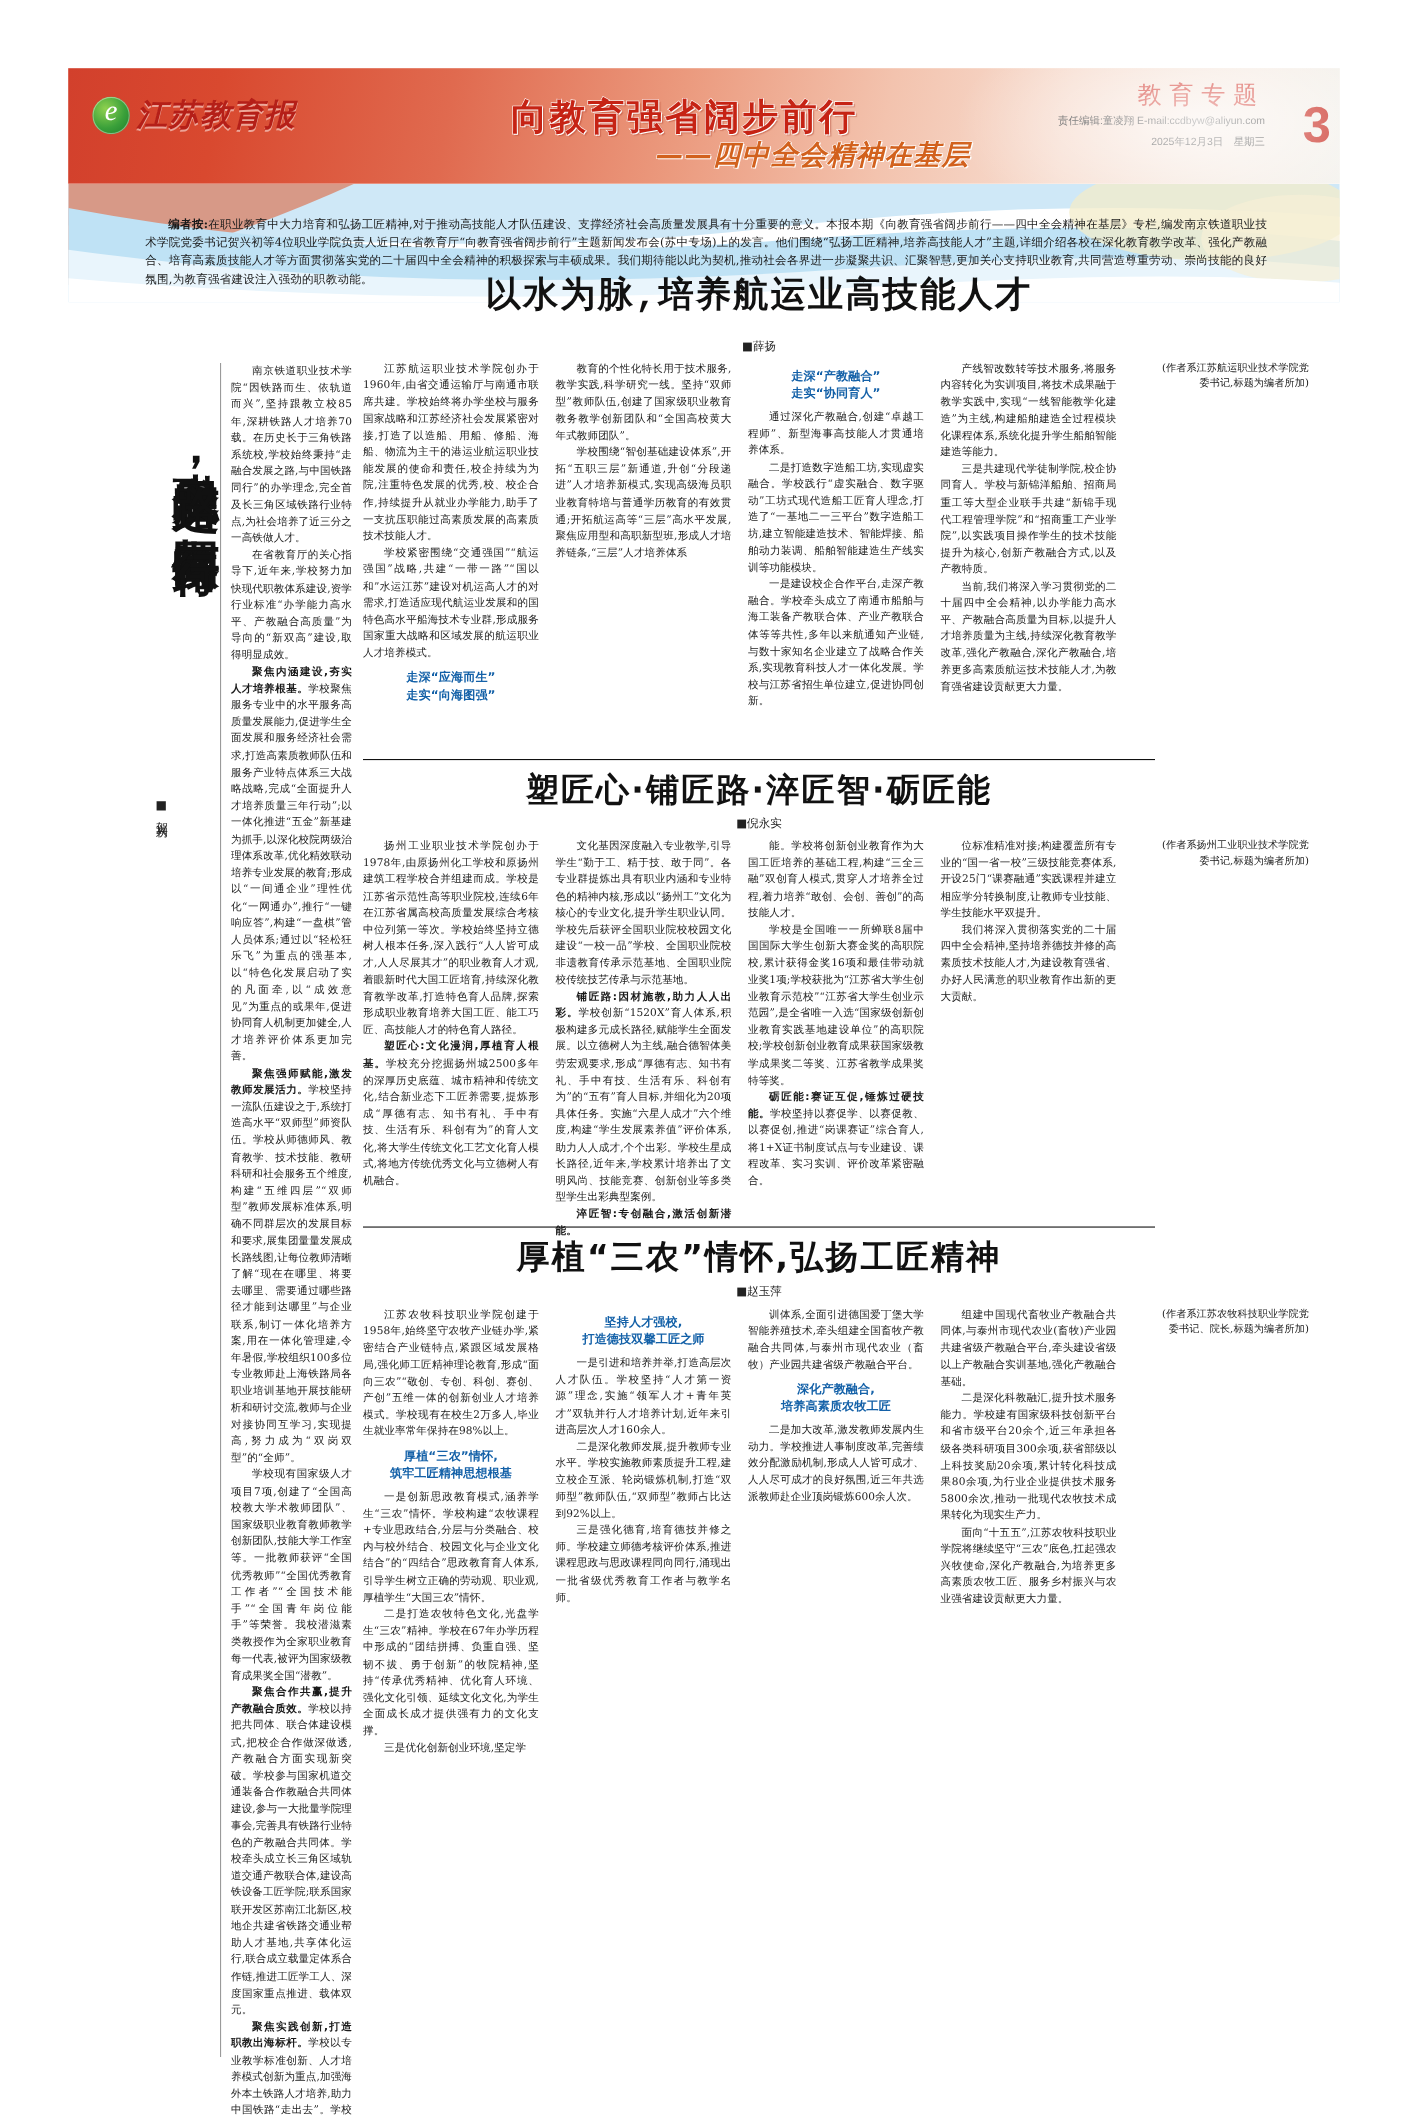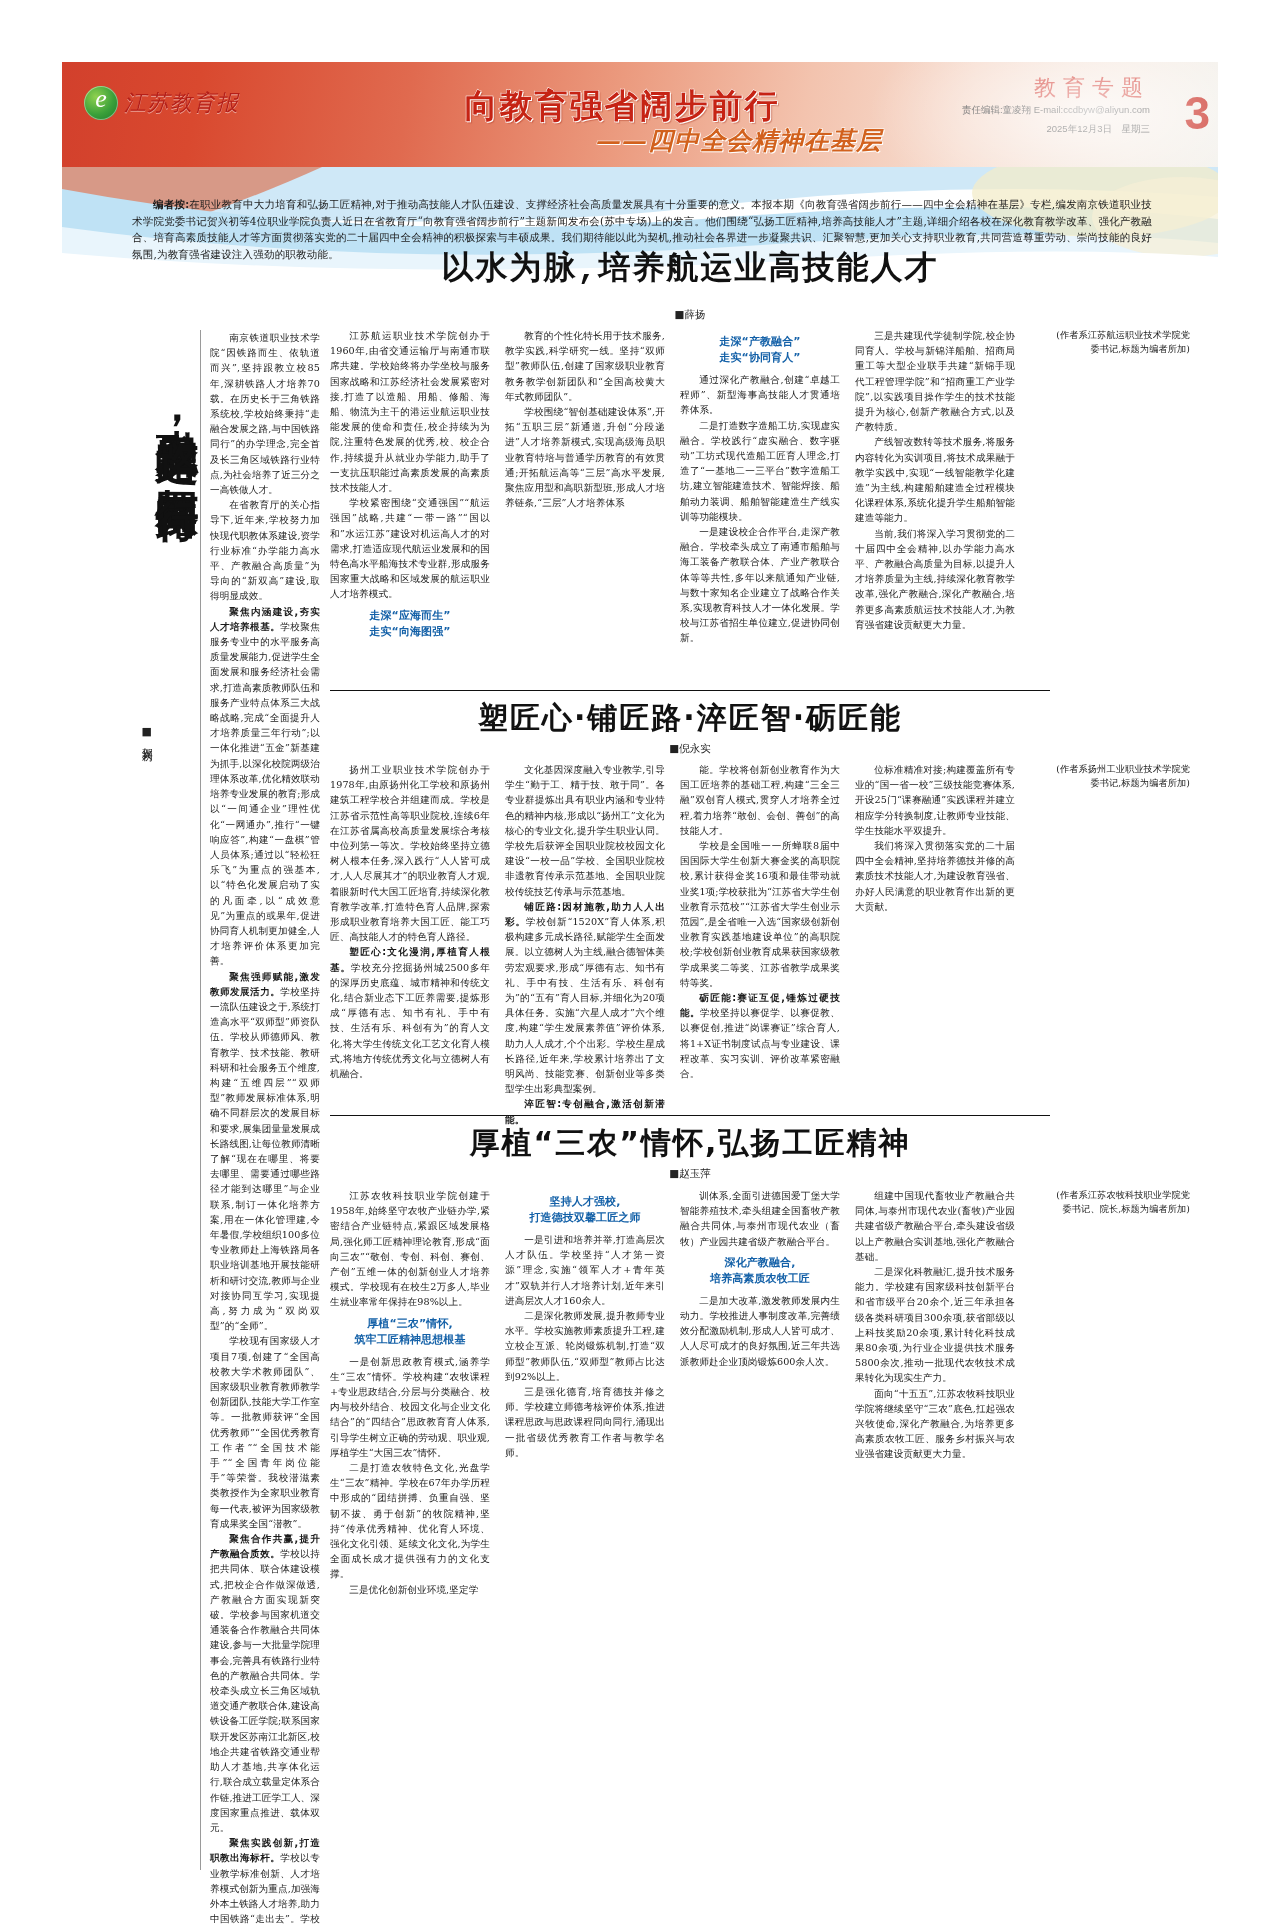--- a/index.html
+++ b/index.html
@@ -50,24 +50,24 @@
     position: relative;
     box-shadow: 0 0 0 1px rgba(255,255,255,.4) inset;
   }
   .logo-mark:before{
     content:"e";
     position:absolute; left:0; right:0; top:-2px;
     text-align:center;
     font-size:26px; color:#fff; font-family:"Liberation Serif", serif; font-style:italic;
   }
   .logo-text {
-    font-size: 22px;
+    font-size: 28px;
     color: #b51f18;
     font-family: "Liberation Serif", serif;
-    font-weight: normal;
+    font-weight: bold;
     font-style: italic;
     letter-spacing: 1px;
     text-shadow: 0 1px 0 rgba(255,255,255,.5);
   }
   .mast-title {
     position: absolute;
     left: 300px; top: 22px;
     width: 520px;
     text-align: center;
     font-family: "DejaVu Serif", serif;
@@ -331,22 +331,22 @@
       <p>教育的个性化特长用于技术服务,教学实践,科学研究一线。坚持“双师型”教师队伍,创建了国家级职业教育教务教学创新团队和“全国高校黄大年式教师团队”。</p>
       <p>学校围绕“智创基础建设体系”,开拓“五职三层”新通道,升创“分段递进”人才培养新模式,实现高级海员职业教育特培与普通学历教育的有效贯通;开拓航运高等“三层”高水平发展,聚焦应用型和高职新型班,形成人才培养链条,“三层”人才培养体系</p>
     </div>
   <div class="col" id="a1c3" style="left:680px; top:328px; width:160px; height:345px;">
       <div class="boxhead">走深“产教融合”<br>走实“协同育人”</div>
       <p>通过深化产教融合,创建“卓越工程师”、新型海事高技能人才贯通培养体系。</p>
       <p>二是打造数字造船工坊,实现虚实融合。学校践行“虚实融合、数字驱动”工坊式现代造船工匠育人理念,打造了“一基地二一三平台”数字造船工坊,建立智能建造技术、智能焊接、船舶动力装调、船舶智能建造生产线实训等功能模块。</p>
       <p>一是建设校企合作平台,走深产教融合。学校牵头成立了南通市船舶与海工装备产教联合体、产业产教联合体等等共性,多年以来航通知产业链,与数十家知名企业建立了战略合作关系,实现教育科技人才一体化发展。学校与江苏省招生单位建立,促进协同创新。</p>
     </div>
   <div class="col" id="a1c4" style="left:855px; top:328px; width:160px; height:345px;">
+      <p>产线智改数转等技术服务,将服务内容转化为实训项目,将技术成果融于教学实践中,实现“一线智能教学化建造”为主线,构建船舶建造全过程模块化课程体系,系统化提升学生船舶智能建造等能力。</p>
       <p>三是共建现代学徒制学院,校企协同育人。学校与新锦洋船舶、招商局重工等大型企业联手共建“新锦手现代工程管理学院”和“招商重工产业学院”,以实践项目操作学生的技术技能提升为核心,创新产教融合方式,以及产教特质。</p>
-      <p>产线智改数转等技术服务,将服务内容转化为实训项目,将技术成果融于教学实践中,实现“一线智能教学化建造”为主线,构建船舶建造全过程模块化课程体系,系统化提升学生船舶智能建造等能力。</p>
       <p>当前,我们将深入学习贯彻党的二十届四中全会精神,以办学能力高水平、产教融合高质量为目标,以提升人才培养质量为主线,持续深化教育教学改革,强化产教融合,深化产教融合,培养更多高素质航运技术技能人才,为教育强省建设贡献更大力量。</p>
     </div>
 
   <div class="col" id="a2c1" style="left:330px; top:762px; width:160px; height:345px;">
       <p>扬州工业职业技术学院创办于1978年,由原扬州化工学校和原扬州建筑工程学校合并组建而成。学校是江苏省示范性高等职业院校,连续6年在江苏省属高校高质量发展综合考核中位列第一等次。学校始终坚持立德树人根本任务,深入践行“人人皆可成才,人人尽展其才”的职业教育人才观,着眼新时代大国工匠培育,持续深化教育教学改革,打造特色育人品牌,探索形成职业教育培养大国工匠、能工巧匠、高技能人才的特色育人路径。</p>
       <p><span class="sub-lead">塑匠心:文化漫润,厚植育人根基。</span>学校充分挖掘扬州城2500多年的深厚历史底蕴、城市精神和传统文化,结合新业态下工匠养需要,提炼形成“厚德有志、知书有礼、手中有技、生活有乐、科创有为”的育人文化,将大学生传统文化工艺文化育人模式,将地方传统优秀文化与立德树人有机融合。</p>
     </div>
   <div class="col" id="a2c2" style="left:505px; top:762px; width:160px; height:345px;">
       <p>文化基因深度融入专业教学,引导学生“勤于工、精于技、敢于同”。各专业群提炼出具有职业内涵和专业特色的精神内核,形成以“扬州工”文化为核心的专业文化,提升学生职业认同。学校先后获评全国职业院校校园文化建设“一校一品”学校、全国职业院校非遗教育传承示范基地、全国职业院校传统技艺传承与示范基地。</p>
       <p><span class="sub-lead">铺匠路:因材施教,助力人人出彩。</span>学校创新“1520X”育人体系,积极构建多元成长路径,赋能学生全面发展。以立德树人为主线,融合德智体美劳宏观要求,形成“厚德有志、知书有礼、手中有技、生活有乐、科创有为”的“五有”育人目标,并细化为20项具体任务。实施“六星人成才”六个维度,构建“学生发展素养值”评价体系,助力人人成才,个个出彩。学校生星成长路径,近年来,学校累计培养出了文明风尚、技能竞赛、创新创业等多类型学生出彩典型案例。</p>

